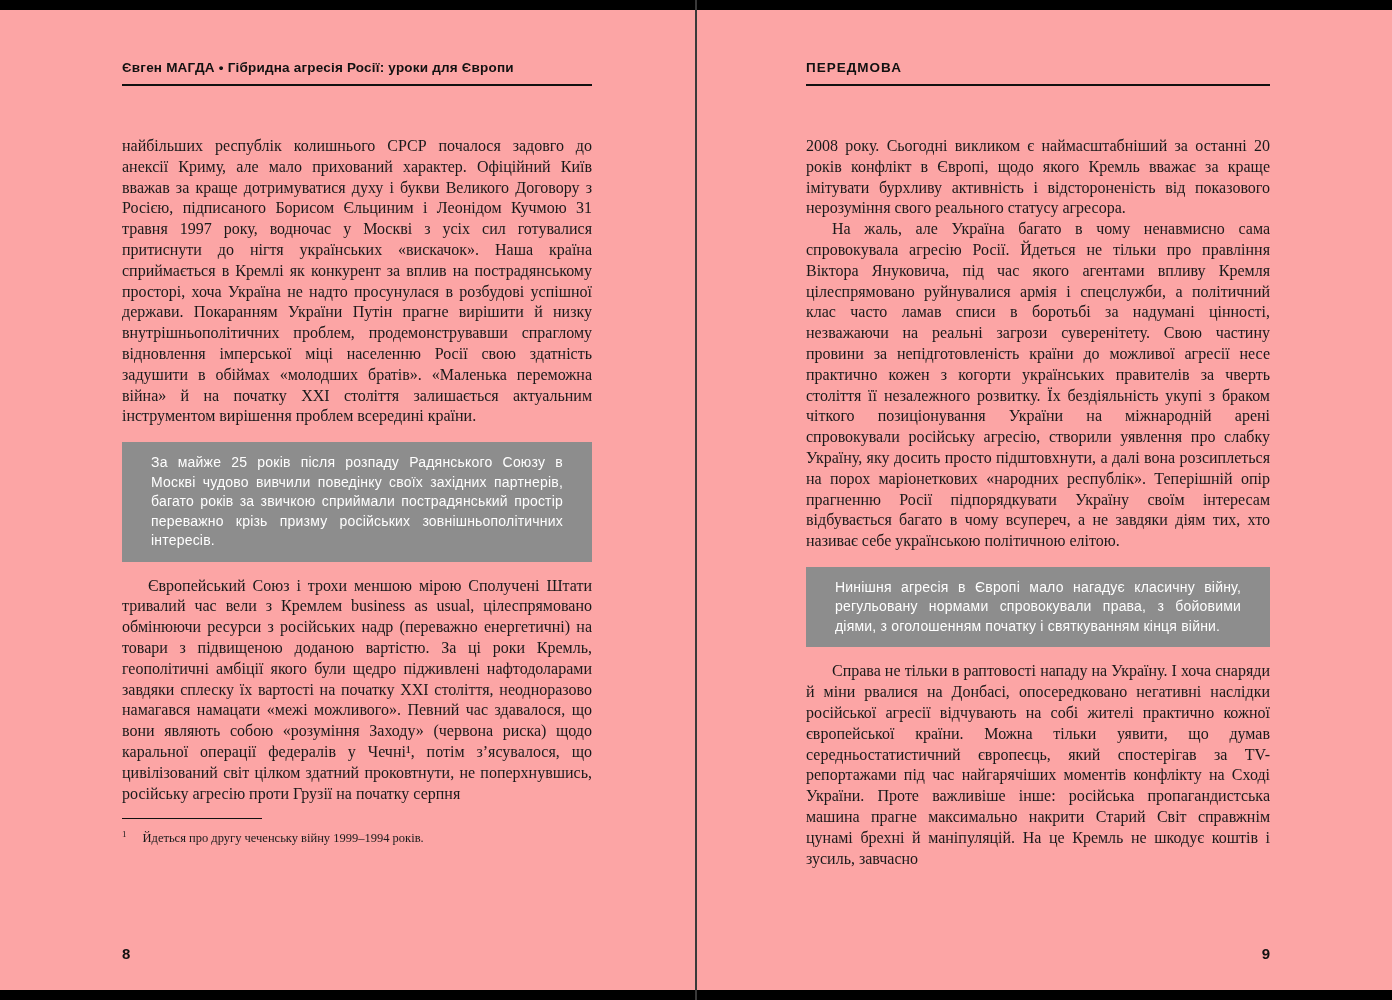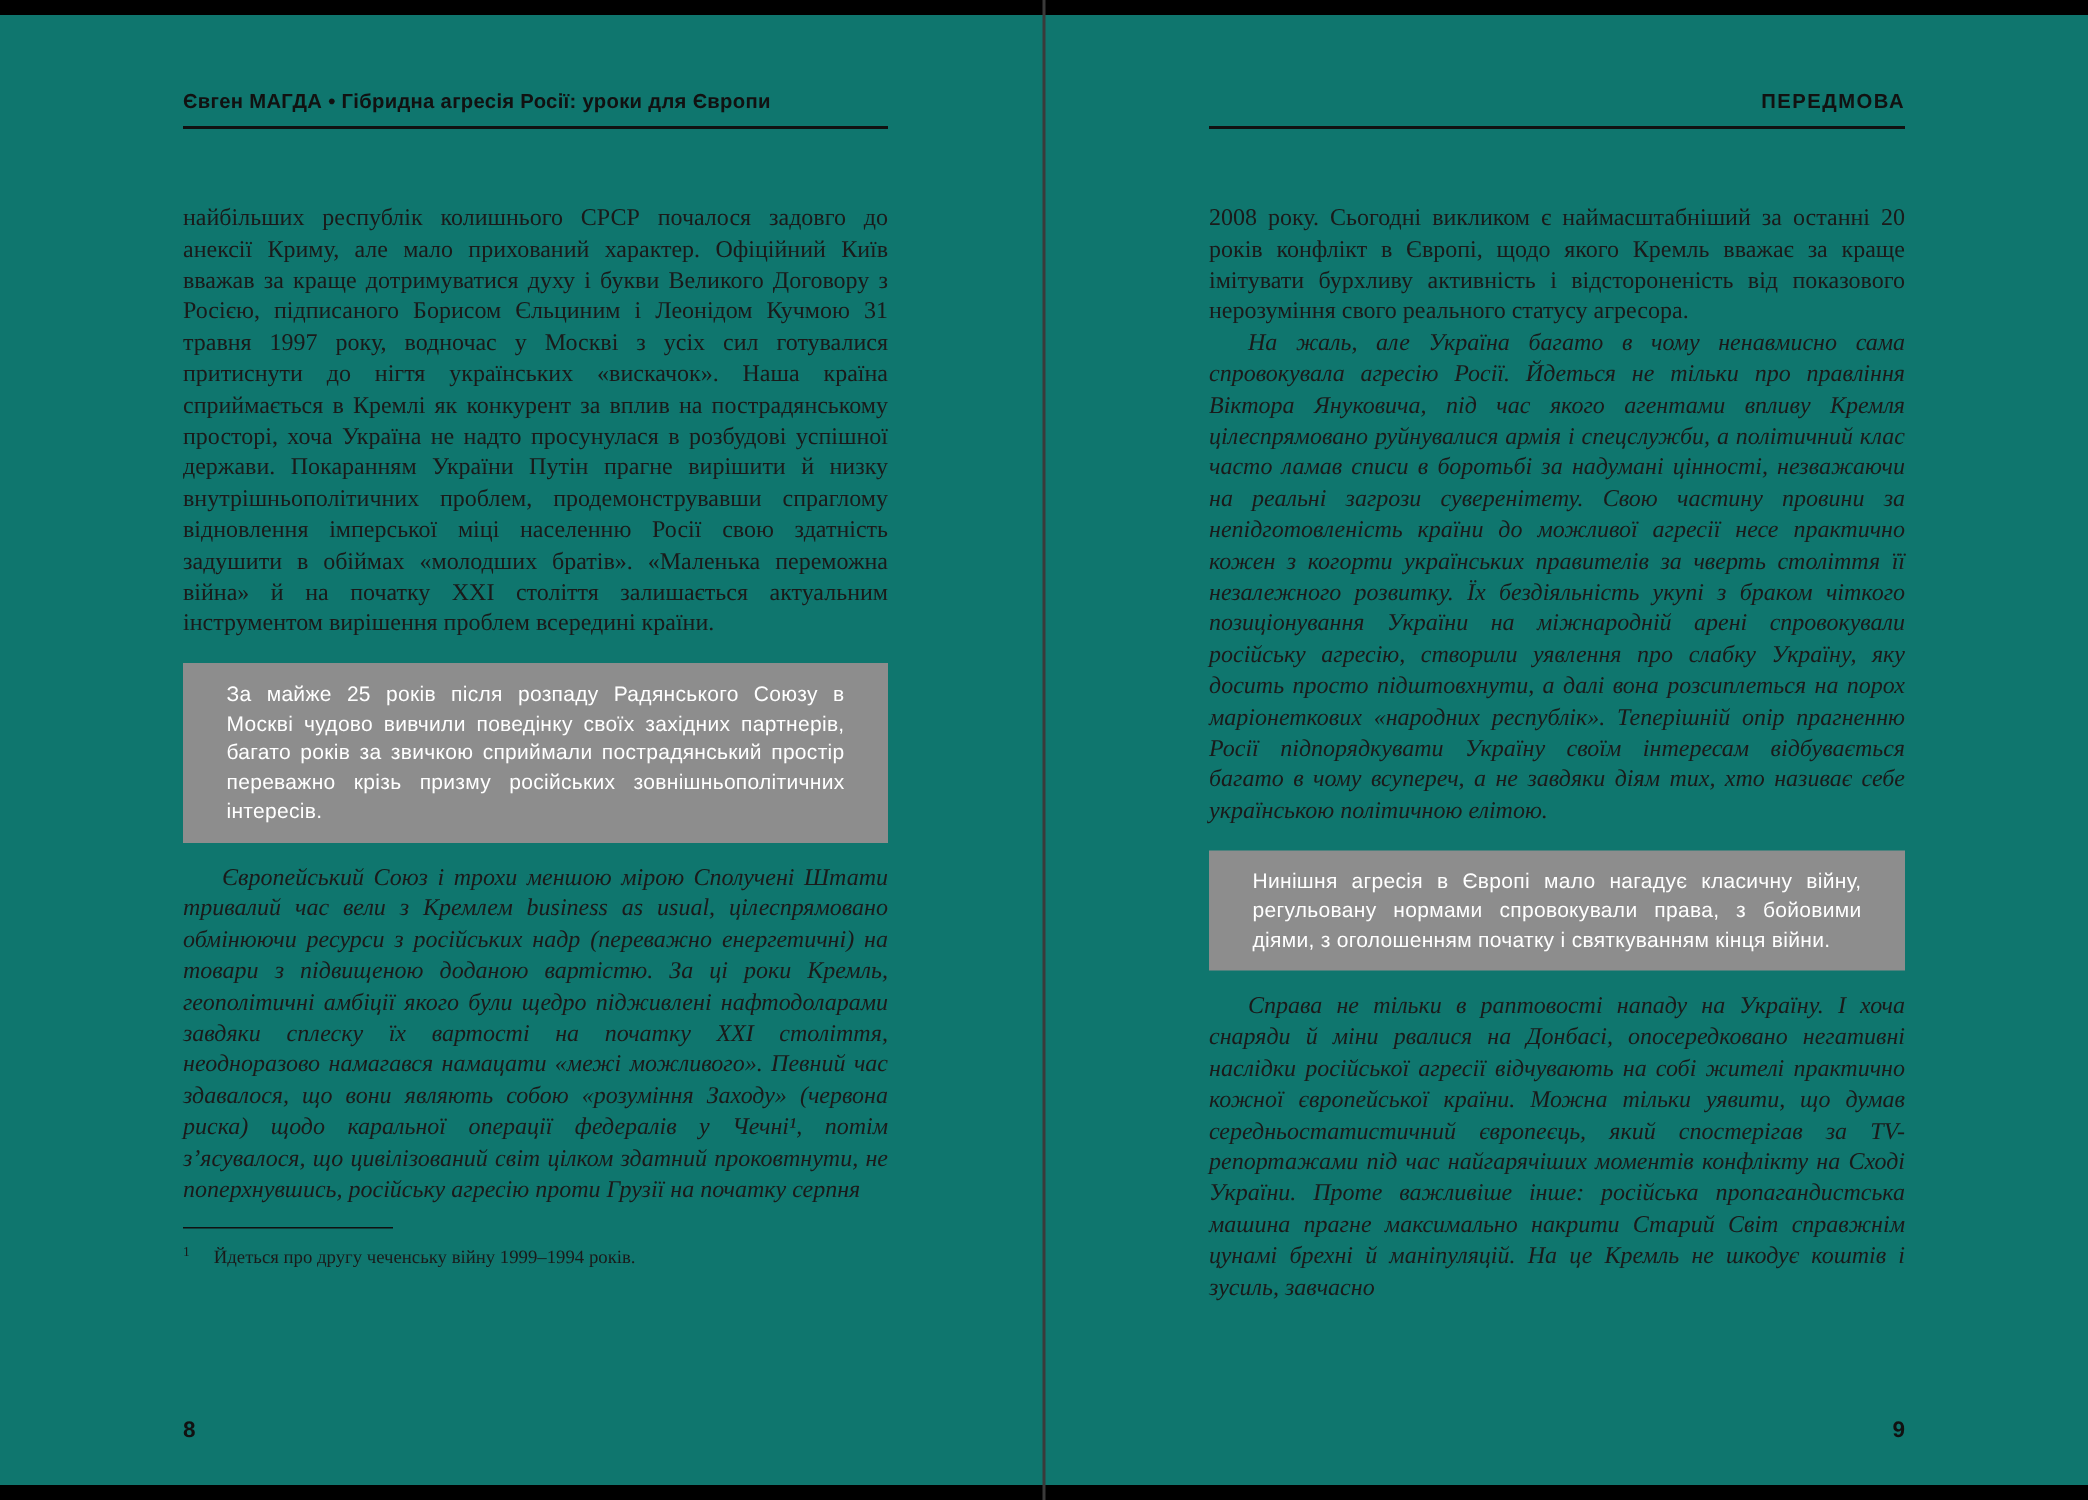--- a/index.html
+++ b/index.html
@@ -1,21 +1,21 @@
 <!DOCTYPE html>
 <html lang="uk"><head>
 <meta charset="utf-8">
 <style>
   * { margin: 0; padding: 0; box-sizing: border-box; }
   html, body { background: #ffffff; }
   .sheet {
     position: relative;
     width: 1392px;
     height: 1000px;
-    background: #0f766e;
+    background: #fca5a5;
     overflow: hidden;
     font-family: "Liberation Serif", serif;
     color: #1a1a1a;
   }
   .scan-edge {
     position: absolute;
     left: 0;
     width: 100%;
     height: 10px;
     background: #000000;
@@ -37,39 +37,39 @@
   .running-head {
     position: absolute;
     top: 60px; left: 0; right: 0;
     font-family: "Liberation Sans", sans-serif;
     font-weight: bold;
     font-size: 13.5px;
     letter-spacing: 0.2px;
     color: #111111;
     white-space: nowrap;
   }
-  .running-head.right-align { text-align: right; letter-spacing: 1px; }
+  .running-head.right-align { letter-spacing: 1px; }
 
   .head-rule {
     position: absolute;
     top: 84px; left: 0; right: 0;
     height: 2px;
     background: #111111;
   }
 
   .page-body {
     position: absolute;
     top: 136px; left: 0; right: 0;
     font-size: 16px;
     line-height: 20.8px;
     text-align: justify;
     hyphens: auto;
   }
   .page-body p { margin: 0; }
-  p.indented { text-indent: 26px; font-style: italic; }
+  p.indented { text-indent: 26px; }
 
   .callout {
     background: #8d8d8d;
     color: #ffffff;
     font-family: "Liberation Sans", sans-serif;
     font-size: 14px;
     line-height: 19.5px;
     letter-spacing: 0.2px;
     padding: 11px 29px;
     margin: 15px 0 14px 0;

